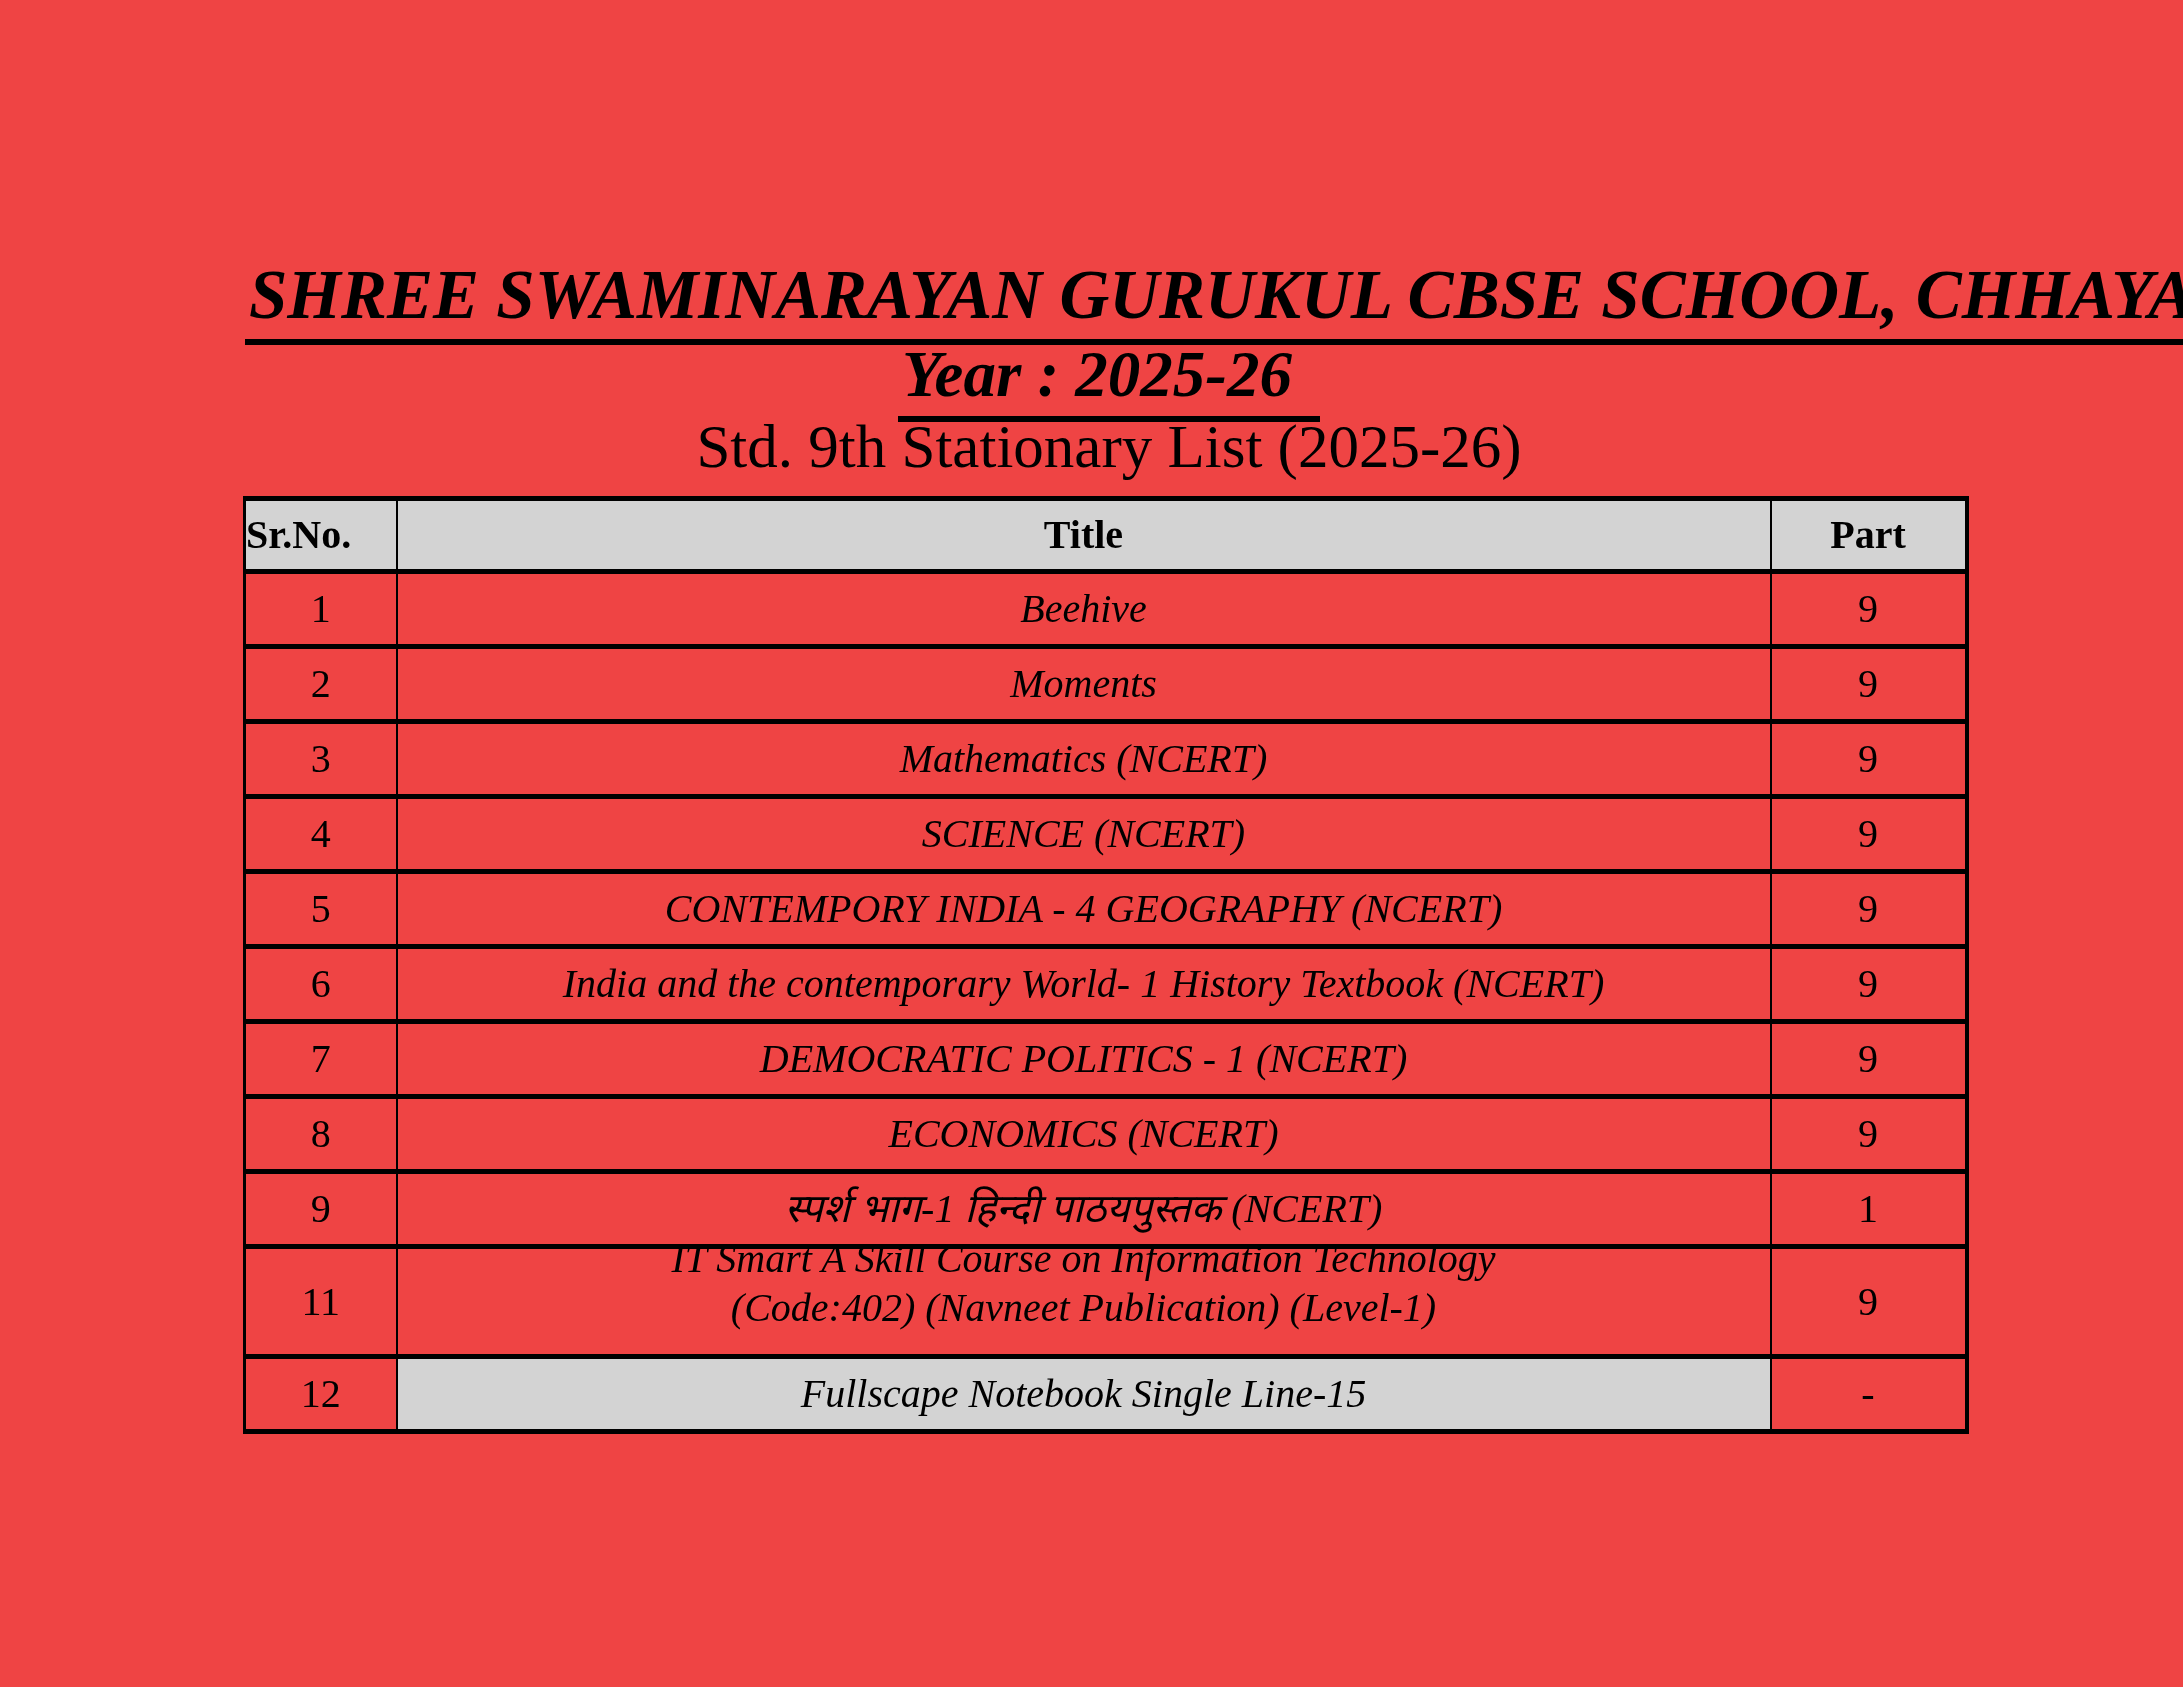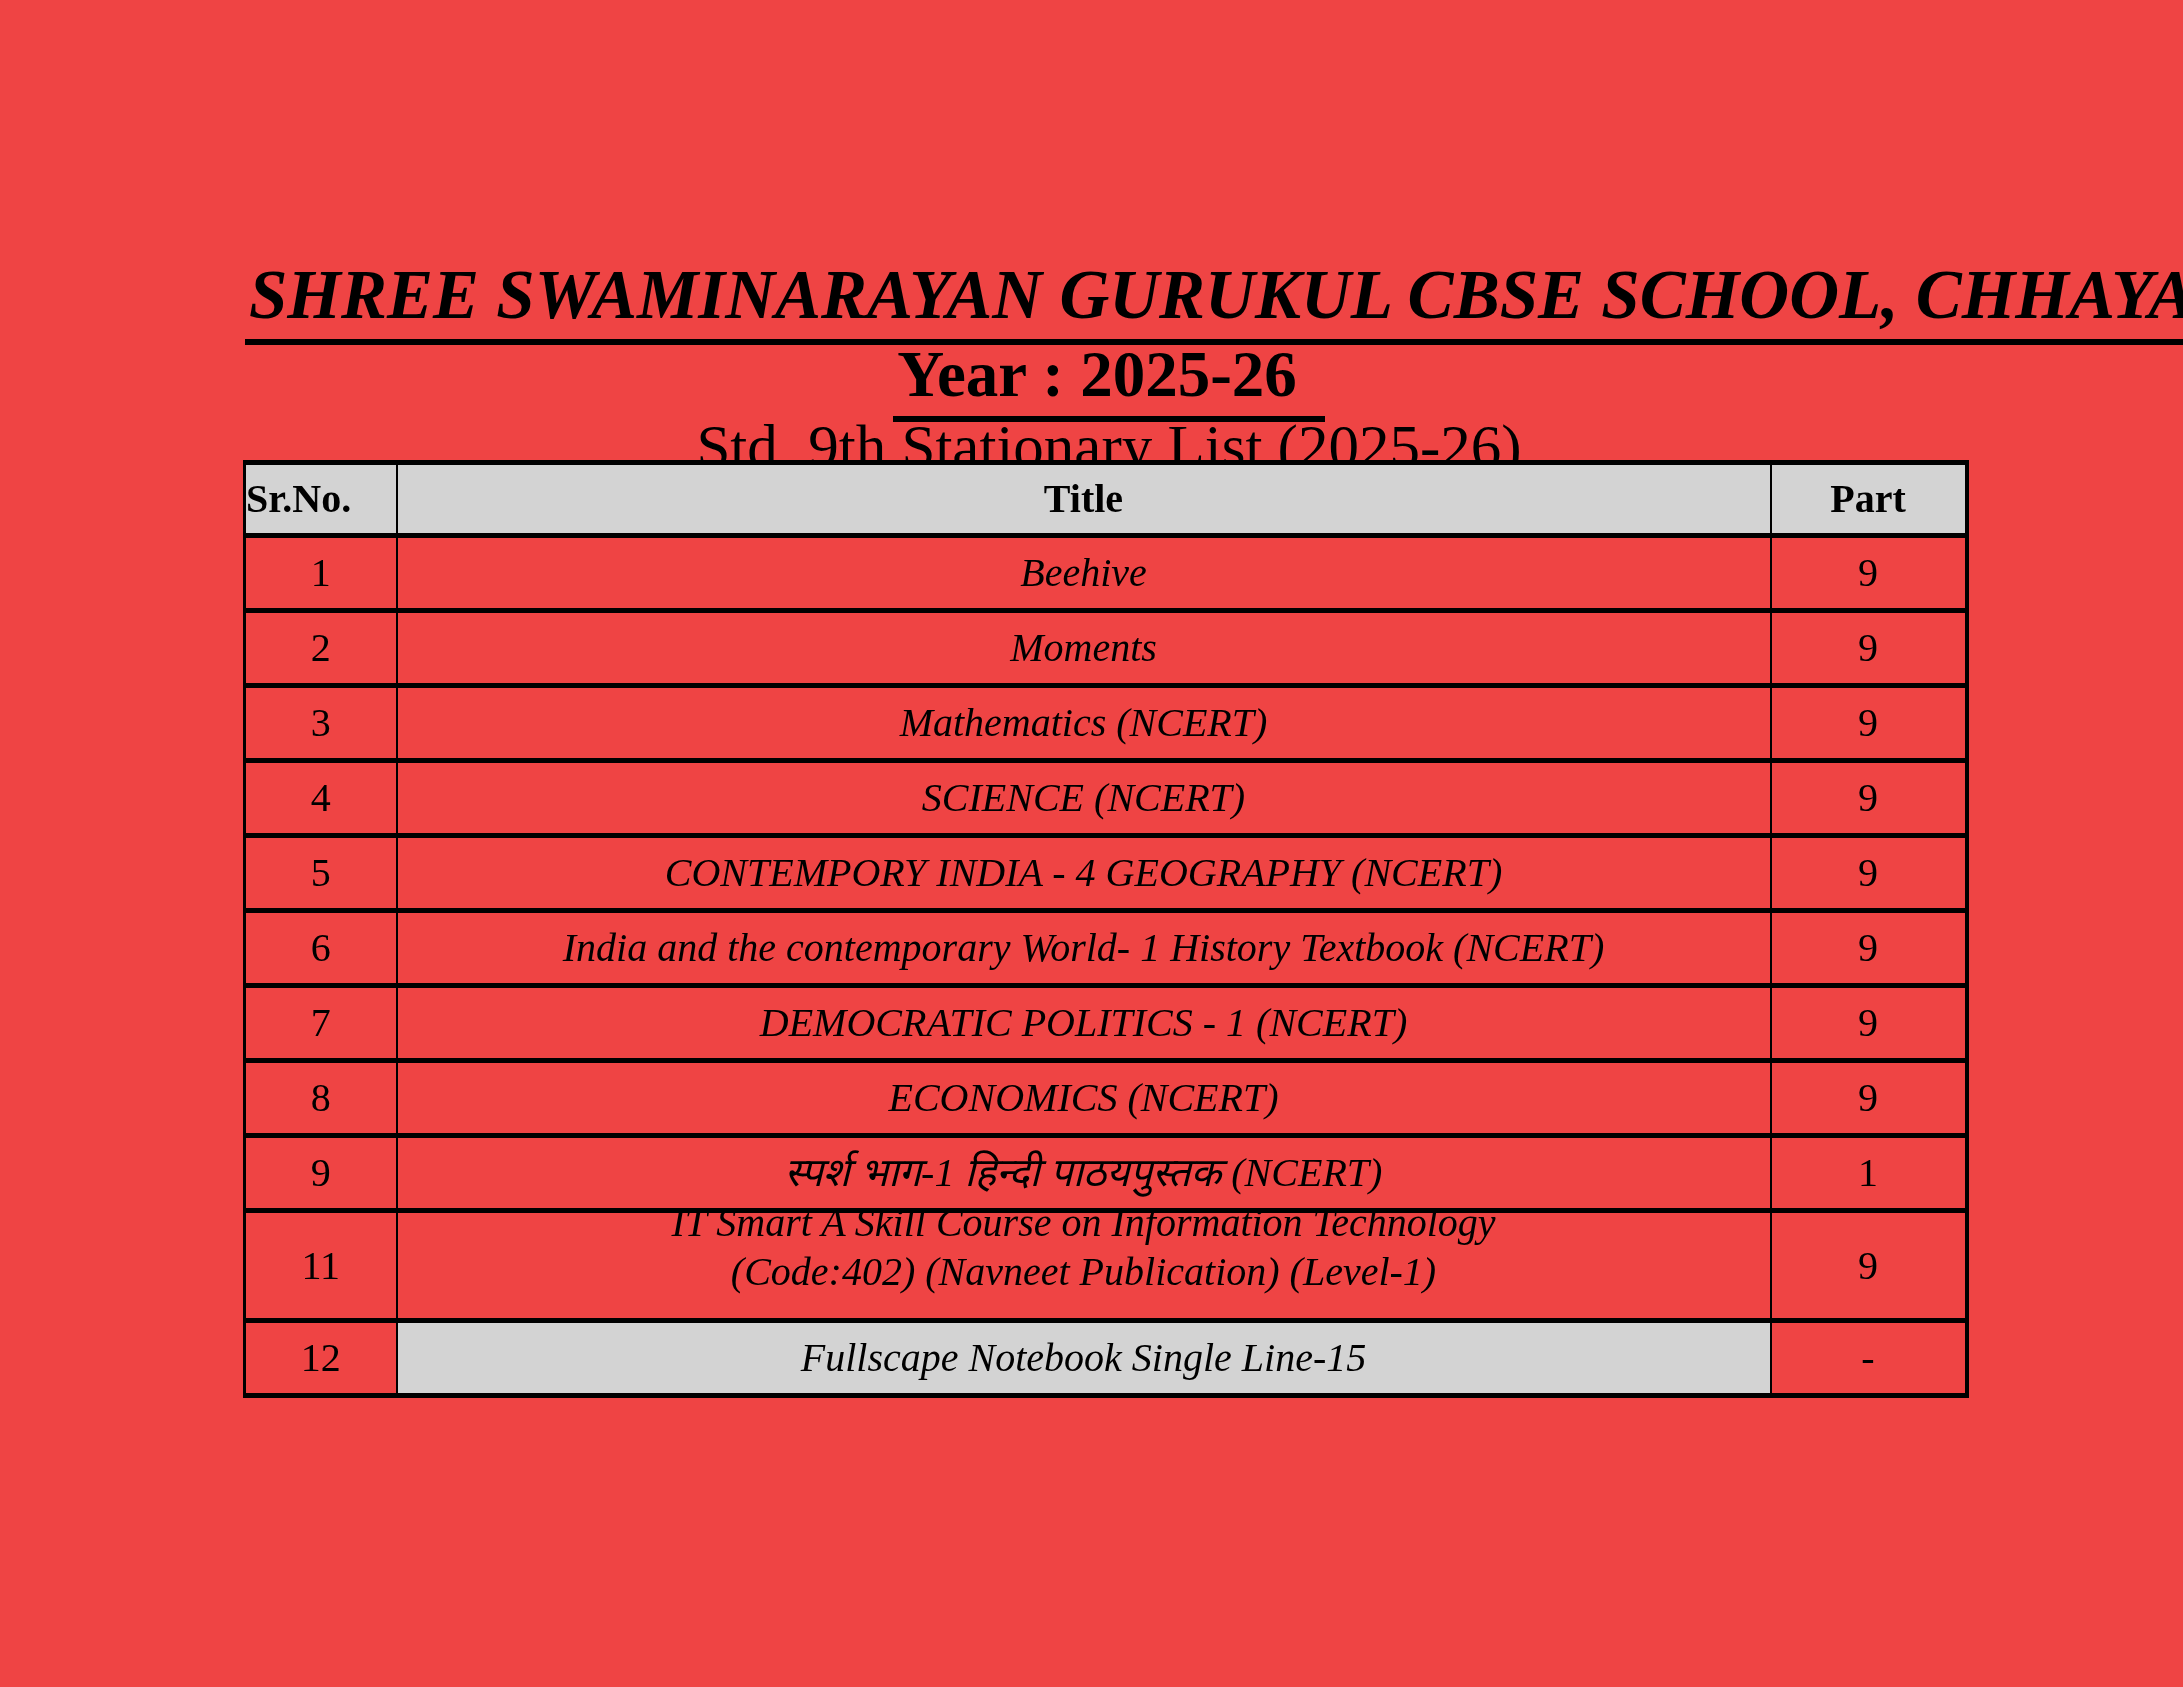--- a/index.html
+++ b/index.html
@@ -39,41 +39,42 @@
     white-space: nowrap;
   }
   .year-line {
     position: absolute;
     top: 339px;
     left: 0;
     width: 100%;
     font-size: 65px;
     line-height: 70px;
     font-weight: bold;
+    font-style: italic;
     white-space: nowrap;
   }
   .underline-span {
     display: inline-block;
     border-bottom: 6.6px solid #000000;
     padding: 0 28px 6.6px 4px;
   }
   .list-title {
     position: absolute;
     top: 414px;
     left: 0;
     width: 100%;
     font-size: 61px;
     line-height: 66px;
     font-weight: normal;
     white-space: nowrap;
   }
   table.stationery {
     position: absolute;
     left: 243px;
-    top: 460px;
+    top: 496px;
     width: 1723px;
     table-layout: fixed;
     border-collapse: collapse;
   }
   col.col-sr    { width: 152px; }
   col.col-title { width: 1374px; }
   col.col-part  { width: 196px; }
   table.stationery th,
   table.stationery td {
     border: 2.6px solid #000000;

